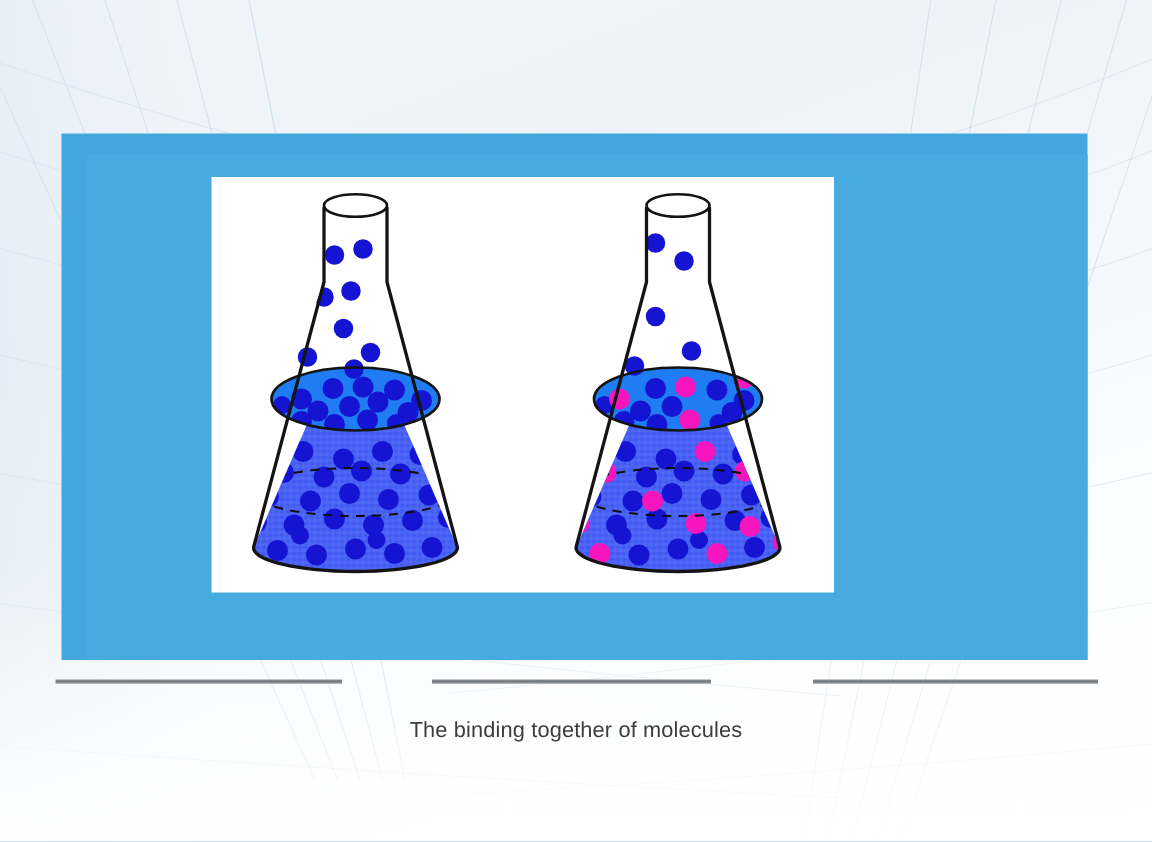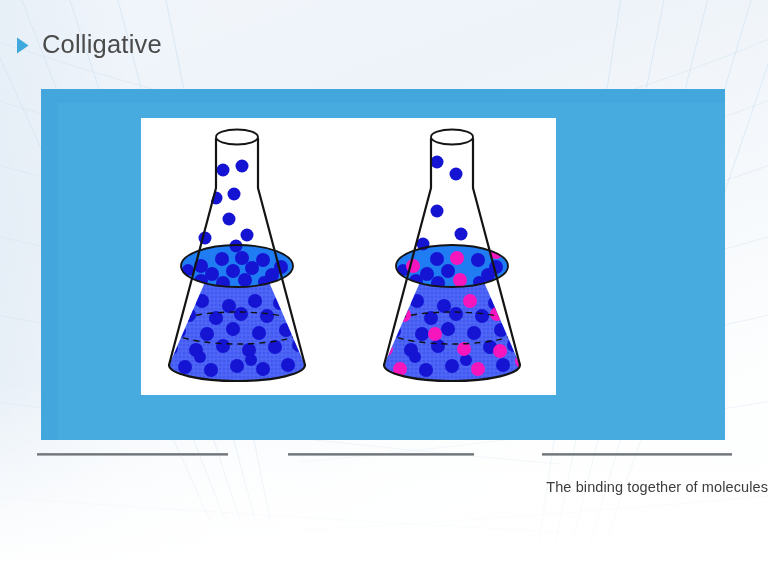--- a/index.html
+++ b/index.html
@@ -110,21 +110,21 @@
   #rule-1 { left: 37px;  top: 453px; width: 191px; }
   #rule-2 { left: 288px; top: 453px; width: 186px; }
   #rule-3 { left: 542px; top: 453px; width: 190px; }
 
   
   #caption {
     position: absolute;
     left: 0;
     top: 479px;
     width: 768px;
-    text-align: right;
+    text-align: center;
     font-size: 14.5px;
     color: #3c3c3c;
     letter-spacing: 0.1px;
   }
 </style>
 </head>
 <body>
 
 <div id="slide">
 
@@ -185,26 +185,20 @@
           <path d="M 790 398 C 680 416, 520 442, 300 462"></path>
           <path d="M 790 494 C 680 504, 520 518, 300 530"></path>
         </g>
       </g>
     </svg>
   </div>
 
   <div class="vignette-left"></div>
   <div class="vignette-bottom"></div>
 
-  <div id="title-row">
-    <svg id="bullet-triangle" viewBox="0 0 13 17" aria-hidden="true">
-      <polygon points="1,0.5 12.5,8.5 1,16.5" fill="#3fa9dd"></polygon>
-    </svg>
-    <div id="title-text">Colligative</div>
-  </div>
 
   <div id="blue-panel">
     <div id="blue-panel-inner"></div>
 
     <div id="picture">
       <svg viewBox="0 0 415 277" xmlns="http://www.w3.org/2000/svg" aria-hidden="true">
         <defs>
 
           <clipPath id="clipBodyL">
             <path d="M 71 148 L 28 248 A 68 16 0 0 0 164 248 L 121 148 Z"></path>

